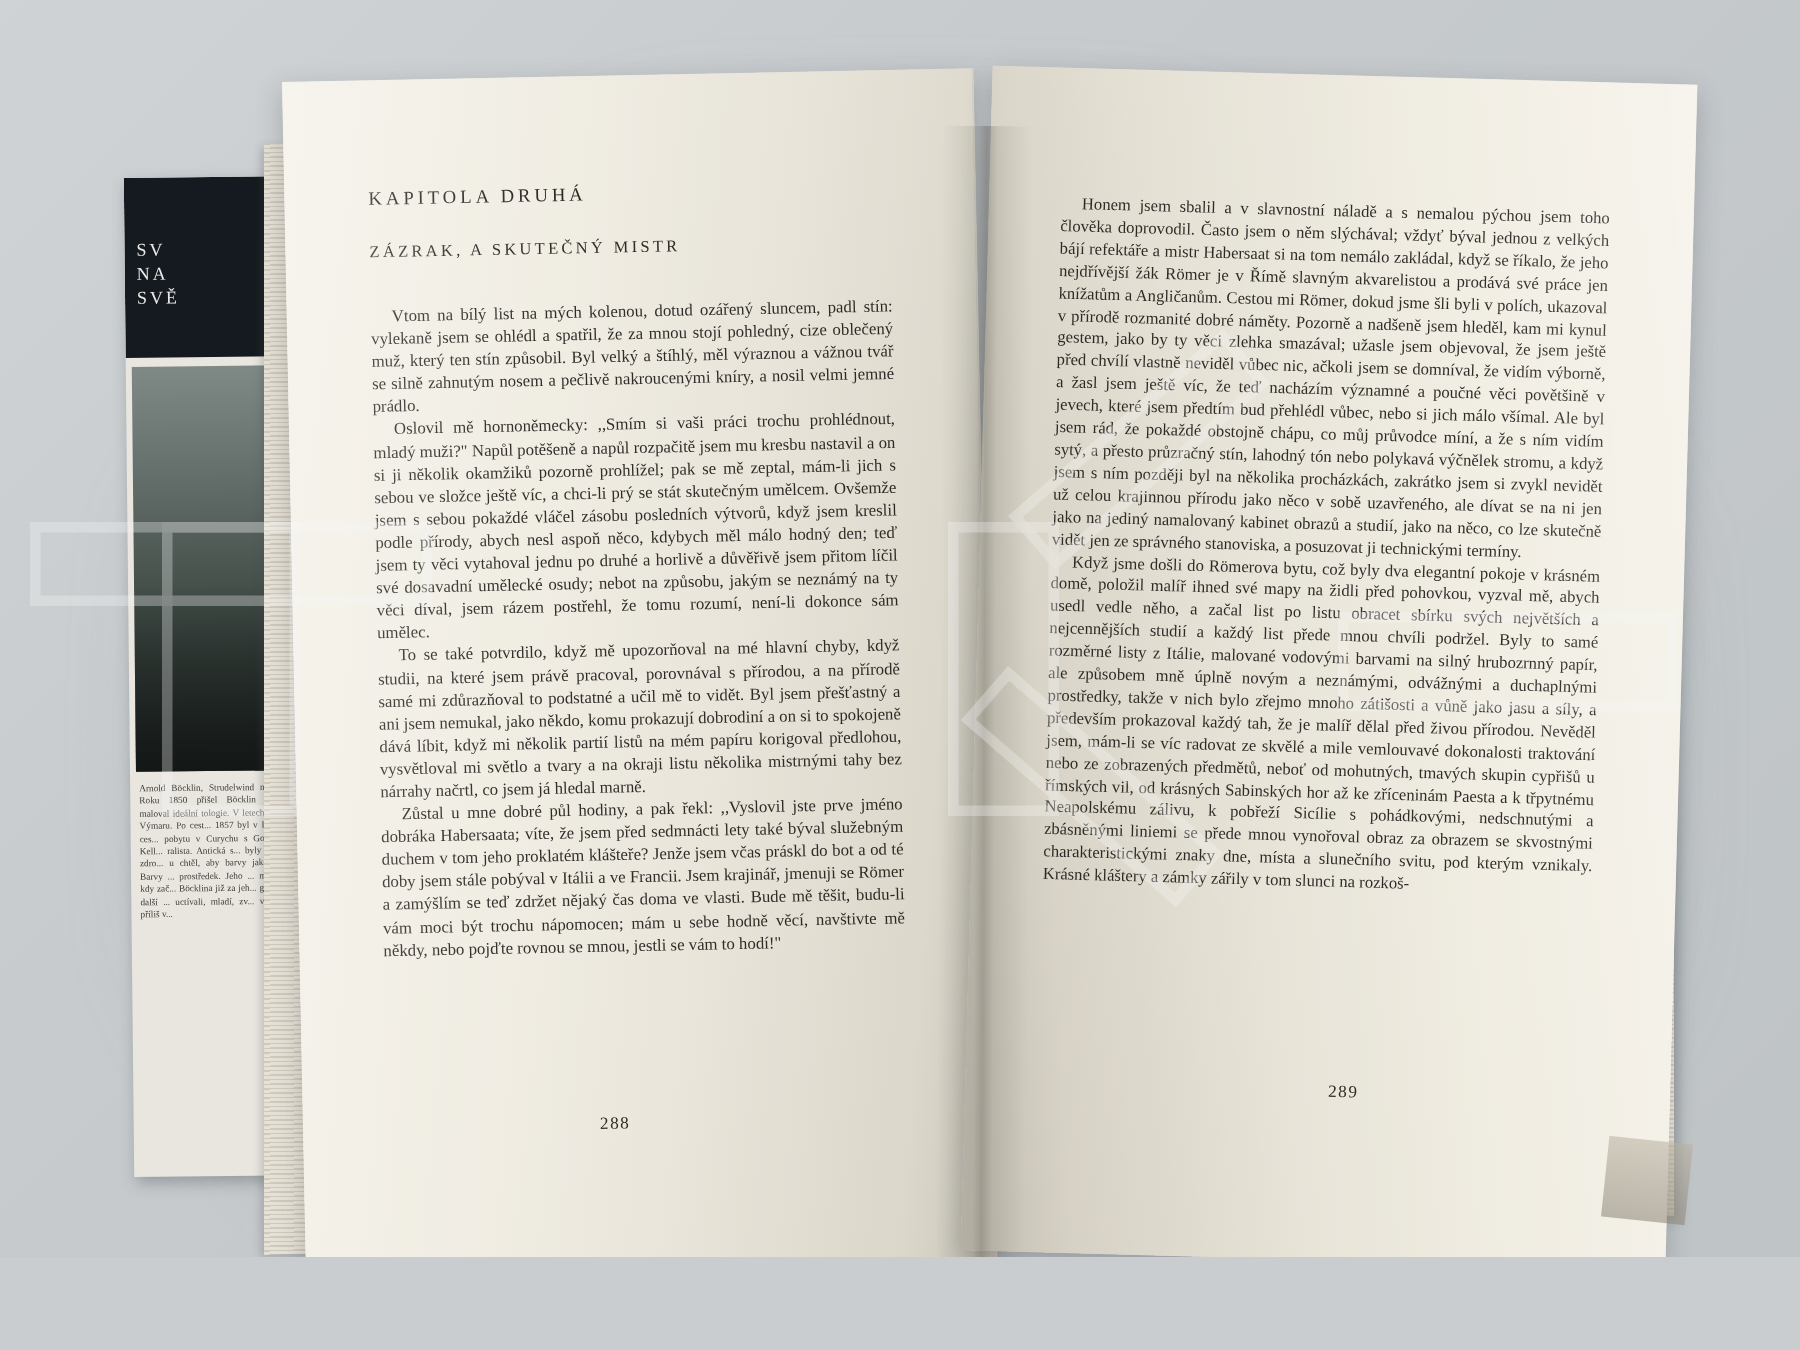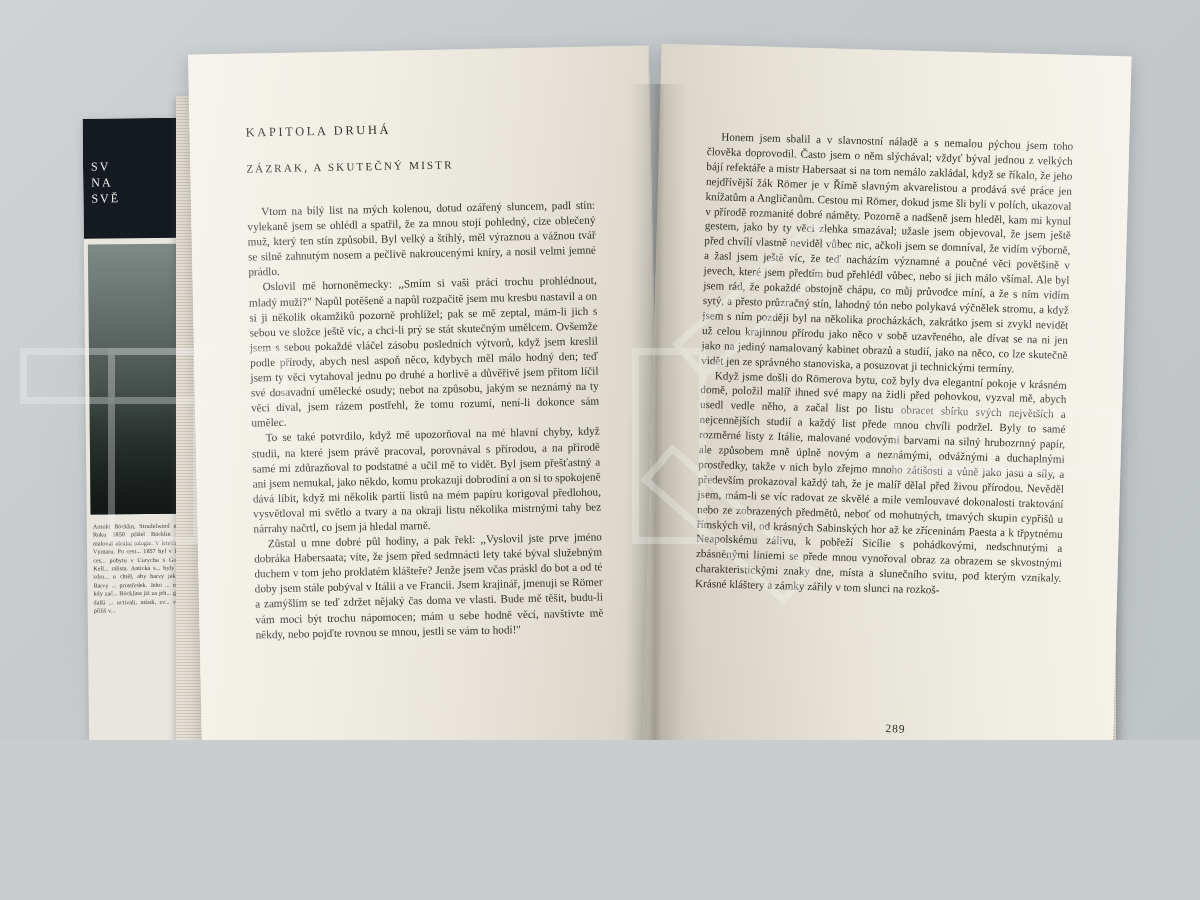--- a/index.html
+++ b/index.html
@@ -3,21 +3,21 @@
 <meta charset="utf-8">
 <style>
   html, body {
     margin: 0;
     padding: 0;
     background: #c9cdd0;
   }
   #stage {
     position: relative;
     width: 1200px;
-    height: 740px;
+    height: 838px;
     overflow: hidden;
     background: linear-gradient(135deg, #cfd3d5 0%, #c6cacd 40%, #bfc4c7 100%);
     font-family: "Liberation Serif", serif;
   }
 
   
   #desk-shadow {
     position: absolute;
     left: 60px; top: 40px;
     width: 1090px; height: 840px;

